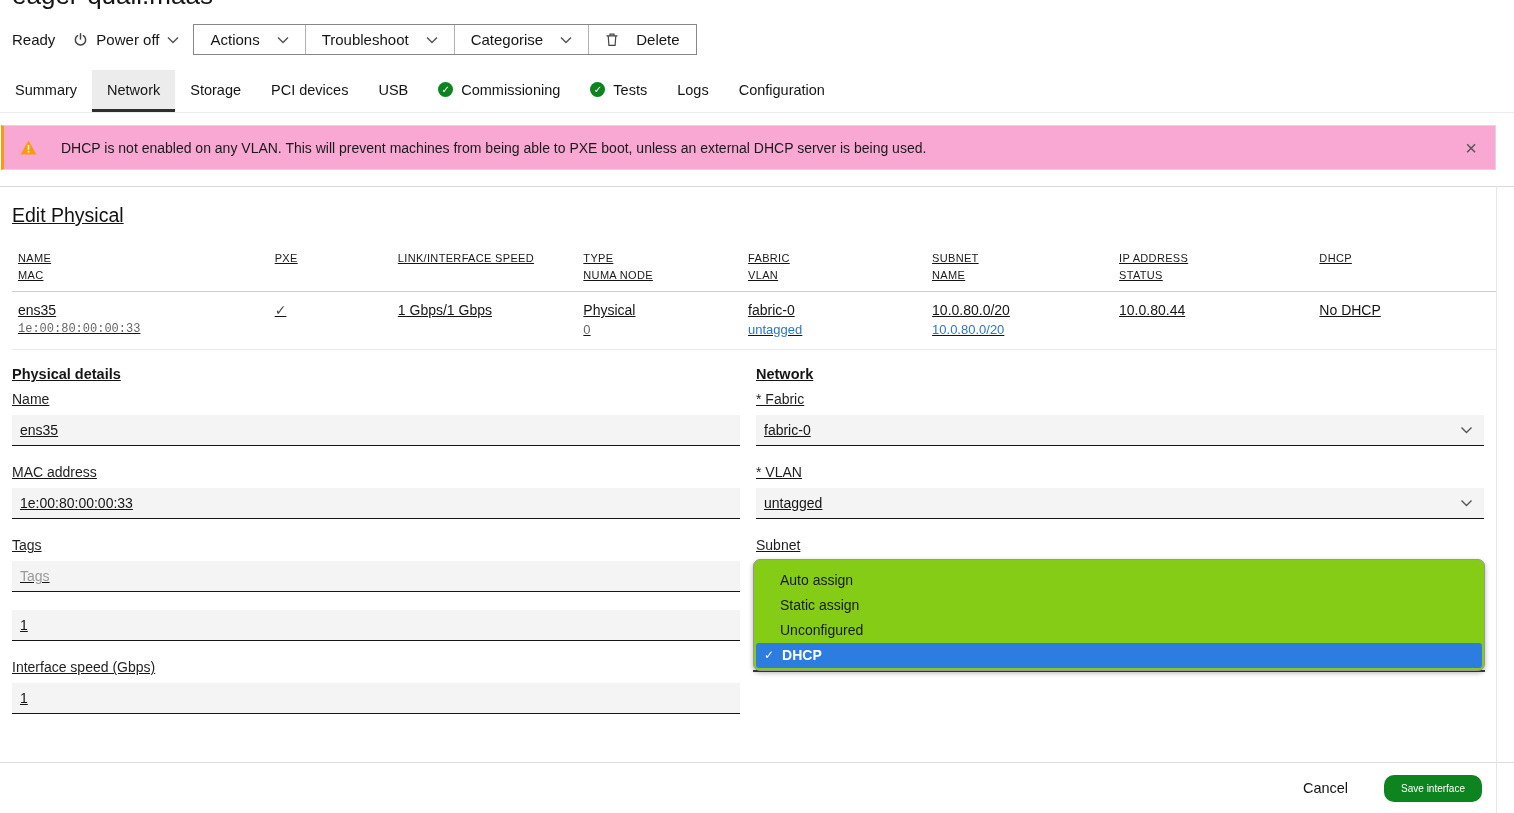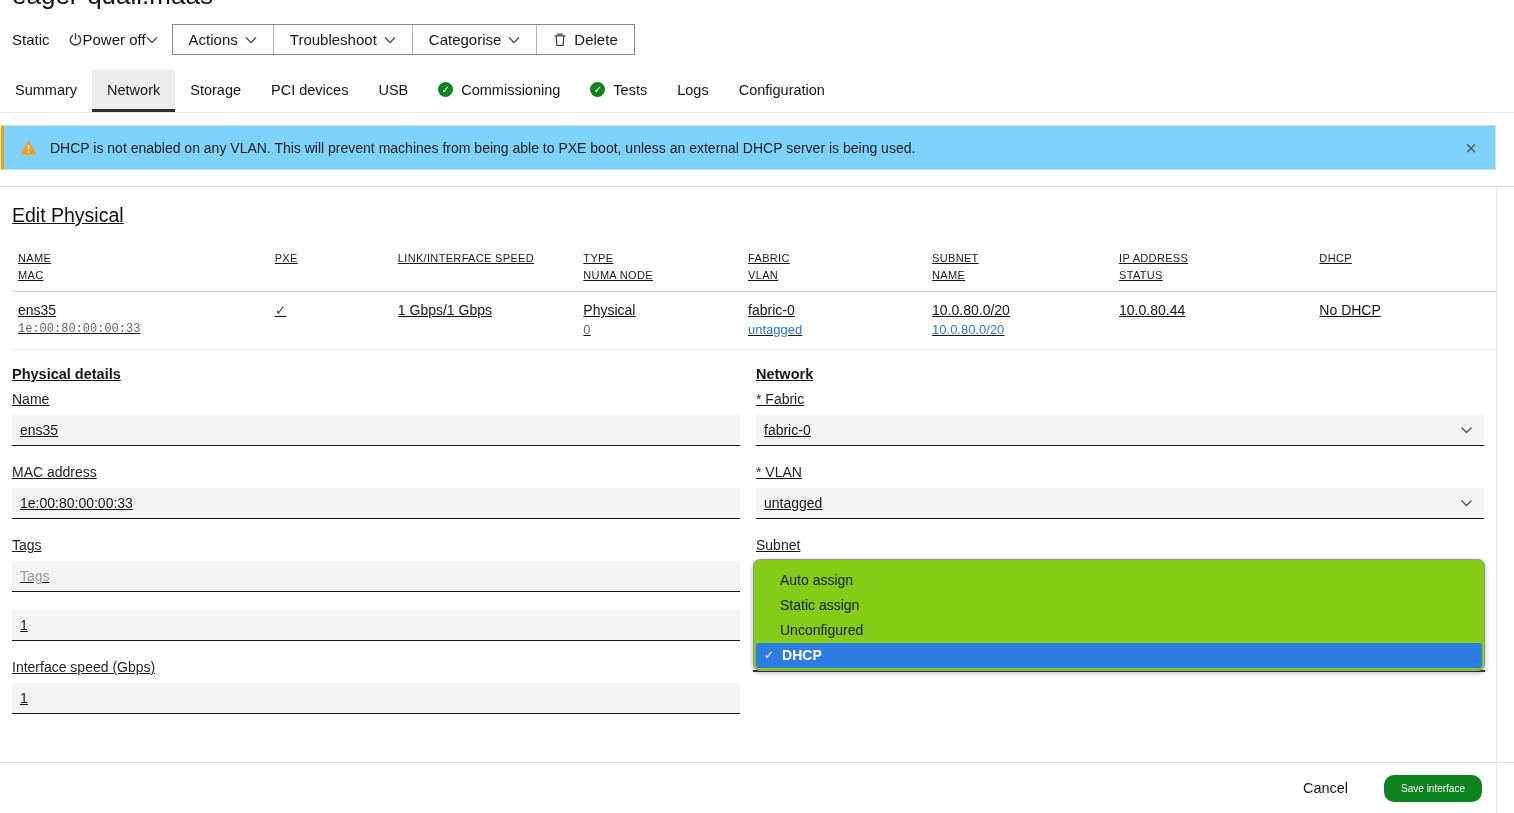--- a/index.html
+++ b/index.html
@@ -6,33 +6,33 @@
   html,body { margin:0; padding:0; background:#fff; }
   body { font-family:"Liberation Sans","DejaVu Sans",sans-serif; color:#151515; }
   .page { position:relative; width:1514px; height:813px; overflow:hidden; background:#fff; }
 
   
   .machine-title { position:absolute; top:-20px; left:12px; margin:0; font-size:26px; font-weight:400; color:#151515; }
 
   
   .action-bar { position:absolute; top:24px; left:12px; display:flex; align-items:center; }
   .status-text { font-size:15px; margin-right:18px; }
-  .power-btn { display:flex; align-items:center; font-size:15px; margin-right:14px; cursor:pointer;justify-content:flex-end; }
+  .power-btn { display:flex; align-items:center; gap:8px; font-size:15px; margin-right:14px; cursor:pointer;justify-content:flex-end; }
   .btn-group { display:flex; border:1px solid #878787; height:31px; }
-  .group-btn { display:flex; align-items:center; gap:7px; padding:0 16px; font-size:15px; border-left:1px solid #b3b3b3; cursor:pointer; background:#fff; }
+  .group-btn { display:flex; align-items:center; gap:17px; padding:0 16px; font-size:15px; border-left:1px solid #b3b3b3; cursor:pointer; background:#fff; }
   .group-btn:first-child { border-left:0; }
 
   
   .tab-bar { position:absolute; top:70px; left:0; right:0; height:43px; display:flex; border-bottom:1px solid #ececec; }
   .tab { display:flex; align-items:center; gap:8px; padding:0 15px; font-size:14.5px; cursor:pointer; border-bottom:3px solid transparent; }
   .tab.active { background:#ececec; border-bottom:3px solid #2e2e2e; }
   .check-circle { display:inline-flex; align-items:center; justify-content:center; width:15px; height:15px; border-radius:50%; background:#0e8420; color:#fff; font-size:10px; line-height:1; }
 
   
-  .notification { position:absolute; top:125px; left:1px; right:18px; height:45px; background:#7dd3fc; border:1px solid #d9d9d9; border-left:3px solid #f99b11; display:flex; align-items:center; padding:0 16px; gap:13px; }
+  .notification { position:absolute; top:125px; left:1px; right:18px; height:45px; background:#f9a8d4; border:1px solid #d9d9d9; border-left:3px solid #f99b11; display:flex; align-items:center; padding:0 16px; gap:24px; }
   .notification .msg { font-size:14px; color:#1a1a1a; }
   .close-btn { margin-left:auto; font-size:20px; color:#555; line-height:1; cursor:pointer; padding:0 2px; }
 
   
   .edit-section { position:absolute; top:186px; left:0; right:0; bottom:0; border-top:1px solid #d9d9d9; overflow:hidden;text-decoration:underline; }
   .right-border { position:absolute; top:186px; right:17px; bottom:0; width:1px; background:#e7e7e7; }
   .section-title { font-size:19.5px; font-weight:400; margin:17px 0 19px 12px; color:#111; }
 
   .if-table { margin:0 18px 0 12px; }
   .t-head, .t-row { display:grid; grid-template-columns:17.7% 8.3% 12.5% 11.1% 12.4% 12.6% 13.5% 1fr; }
@@ -70,21 +70,21 @@
   svg { display:block; }
 </style>
 </head>
 <body>
 
 <div class="page">
 
   <h1 class="machine-title">eager-quail.maas</h1>
 
   <div class="action-bar">
-    <span class="status-text">Static</span>
+    <span class="status-text">Ready</span>
     <span class="power-btn">
       <span>
         <svg width="15" height="16" viewBox="0 0 16 16">
             <path d="M8 1.2 V7" stroke="#444" stroke-width="1.6" fill="none" stroke-linecap="round"></path>
             <path d="M4.9 3.4 A 5.5 5.5 0 1 0 11.1 3.4" stroke="#444" stroke-width="1.6" fill="none" stroke-linecap="round"></path>
           </svg>
       </span>
       <span>Power off</span>
       <span>
         <svg width="12" height="8" viewBox="0 0 12 8">

